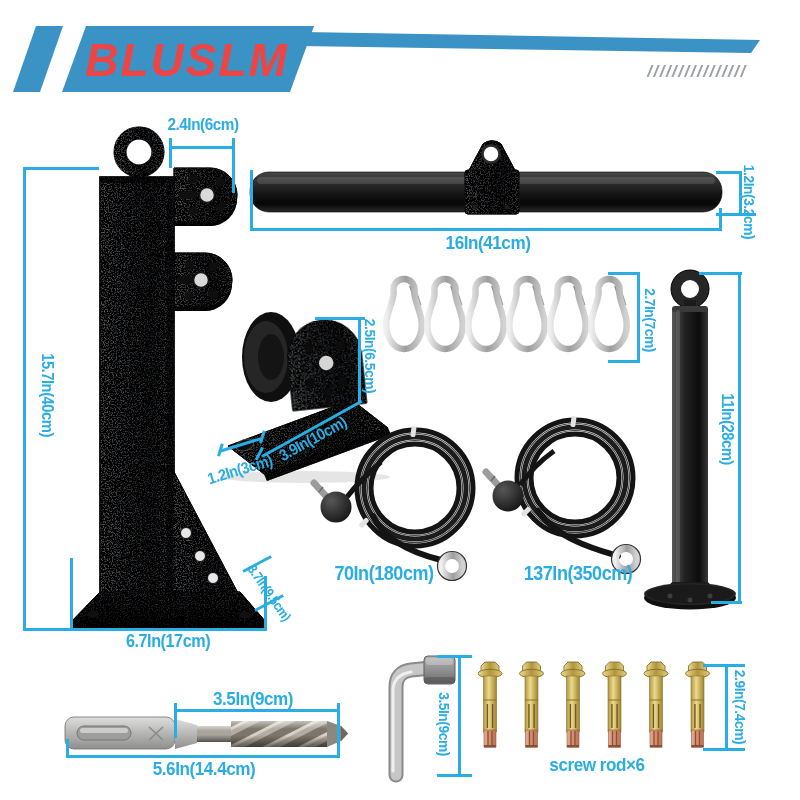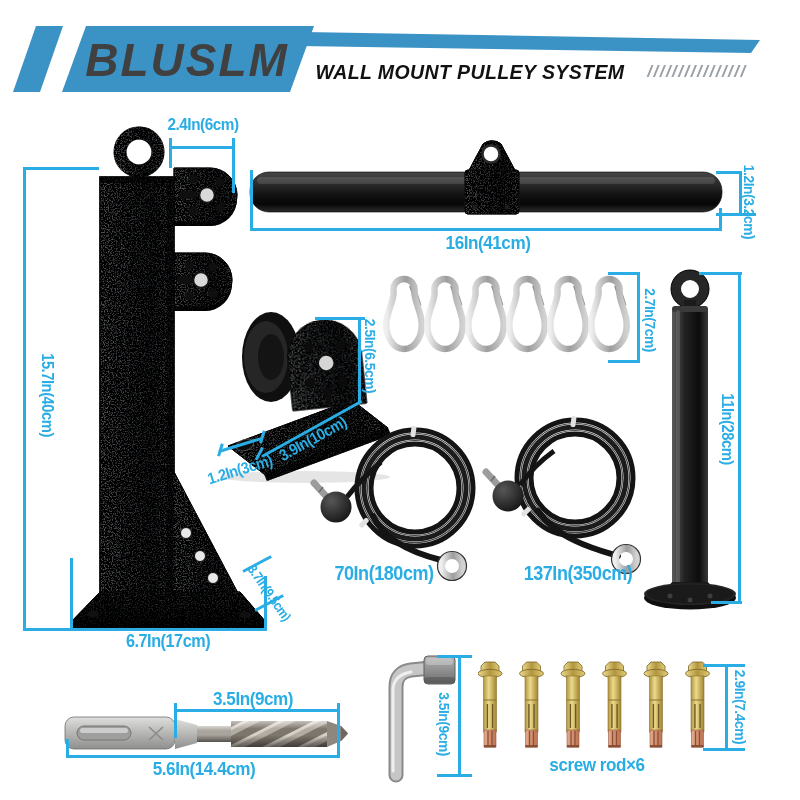--- a/index.html
+++ b/index.html
@@ -10,21 +10,21 @@
   .dl{position:absolute;background:#29ade4;}
   .dl.h{height:3px;}
   .dl.v{width:3px;}
   .dl.rot{transform-origin:left center;}
   
   .lbl{position:absolute;color:#29ade4;font-weight:bold;white-space:nowrap;line-height:1;
        transform:translate(-50%,-50%) scaleX(.9);letter-spacing:-0.5px;}
   .lbl.rot{transform:translate(-50%,-50%) rotate(var(--r)) scaleX(.9);}
   .lbl.vert{writing-mode:vertical-rl;transform:translate(-50%,-50%) scaleY(.92);}
   
-  .brand{position:absolute;color:#404040;font-weight:bold;font-style:italic;font-size:46px;
+  .brand{position:absolute;color:#ef4444;font-weight:bold;font-style:italic;font-size:46px;
          letter-spacing:2px;transform:translate(-50%,-50%);}
   .tagline{position:absolute;color:#111111;font-weight:bold;font-style:italic;font-size:19.5px;
          letter-spacing:.4px;transform:translate(-50%,-50%);white-space:nowrap;}
   .slashes{position:absolute;color:#9aa0a6;font-weight:bold;font-style:italic;font-size:17px;
          letter-spacing:1.5px;transform:translate(-50%,-50%);white-space:nowrap;}
 </style>
 </head>
 <body>
 
 <div class="canvas">
@@ -124,21 +124,20 @@
       </g>
     </defs>
   </svg>
 
   <svg class="part" style="left:0;top:0" width="800" height="110">
     <polygon points="36,26 63,26 40,92 13,92" fill="#3b92c4"></polygon>
     <polygon points="86,26 314,26 290,92 62,92" fill="#3b92c4"></polygon>
     <polygon points="304,32 760,40 751,53 299,46" fill="#3b92c4"></polygon>
   </svg>
   <div class="brand" style="left:187px;top:60px">BLUSLM</div>
-  <div class="tagline" style="left:470px;top:72px">WALL MOUNT PULLEY SYSTEM</div>
   <div class="slashes" style="left:697px;top:72px">////////////////</div>
 
   <svg class="part" style="left:55px;top:115px" width="230" height="530" viewBox="0 0 230 530">
     <g filter="url(#speckle)">
       <circle cx="84" cy="37" r="19" fill="none" stroke="url(#metalH)" stroke-width="13"></circle>
       <path d="M119,57 L155,57 A27,27 0 1 1 155,111 L119,111 Z" fill="#1b1d1f"></path>
       <path d="M119,53 L155,53 A27,27 0 1 1 155,107 L119,107 Z" fill="url(#metalH)" stroke="#222" stroke-width="1"></path>
       <path d="M119,142 L150,142 A27,27 0 1 1 150,196 L119,196 Z" fill="#1b1d1f"></path>
       <path d="M119,138 L150,138 A27,27 0 1 1 150,192 L119,192 Z" fill="url(#metalH)" stroke="#222" stroke-width="1"></path>
       <rect x="45" y="62" width="74" height="423" fill="url(#metalH)" stroke="#1c1e20" stroke-width="1.5"></rect>

